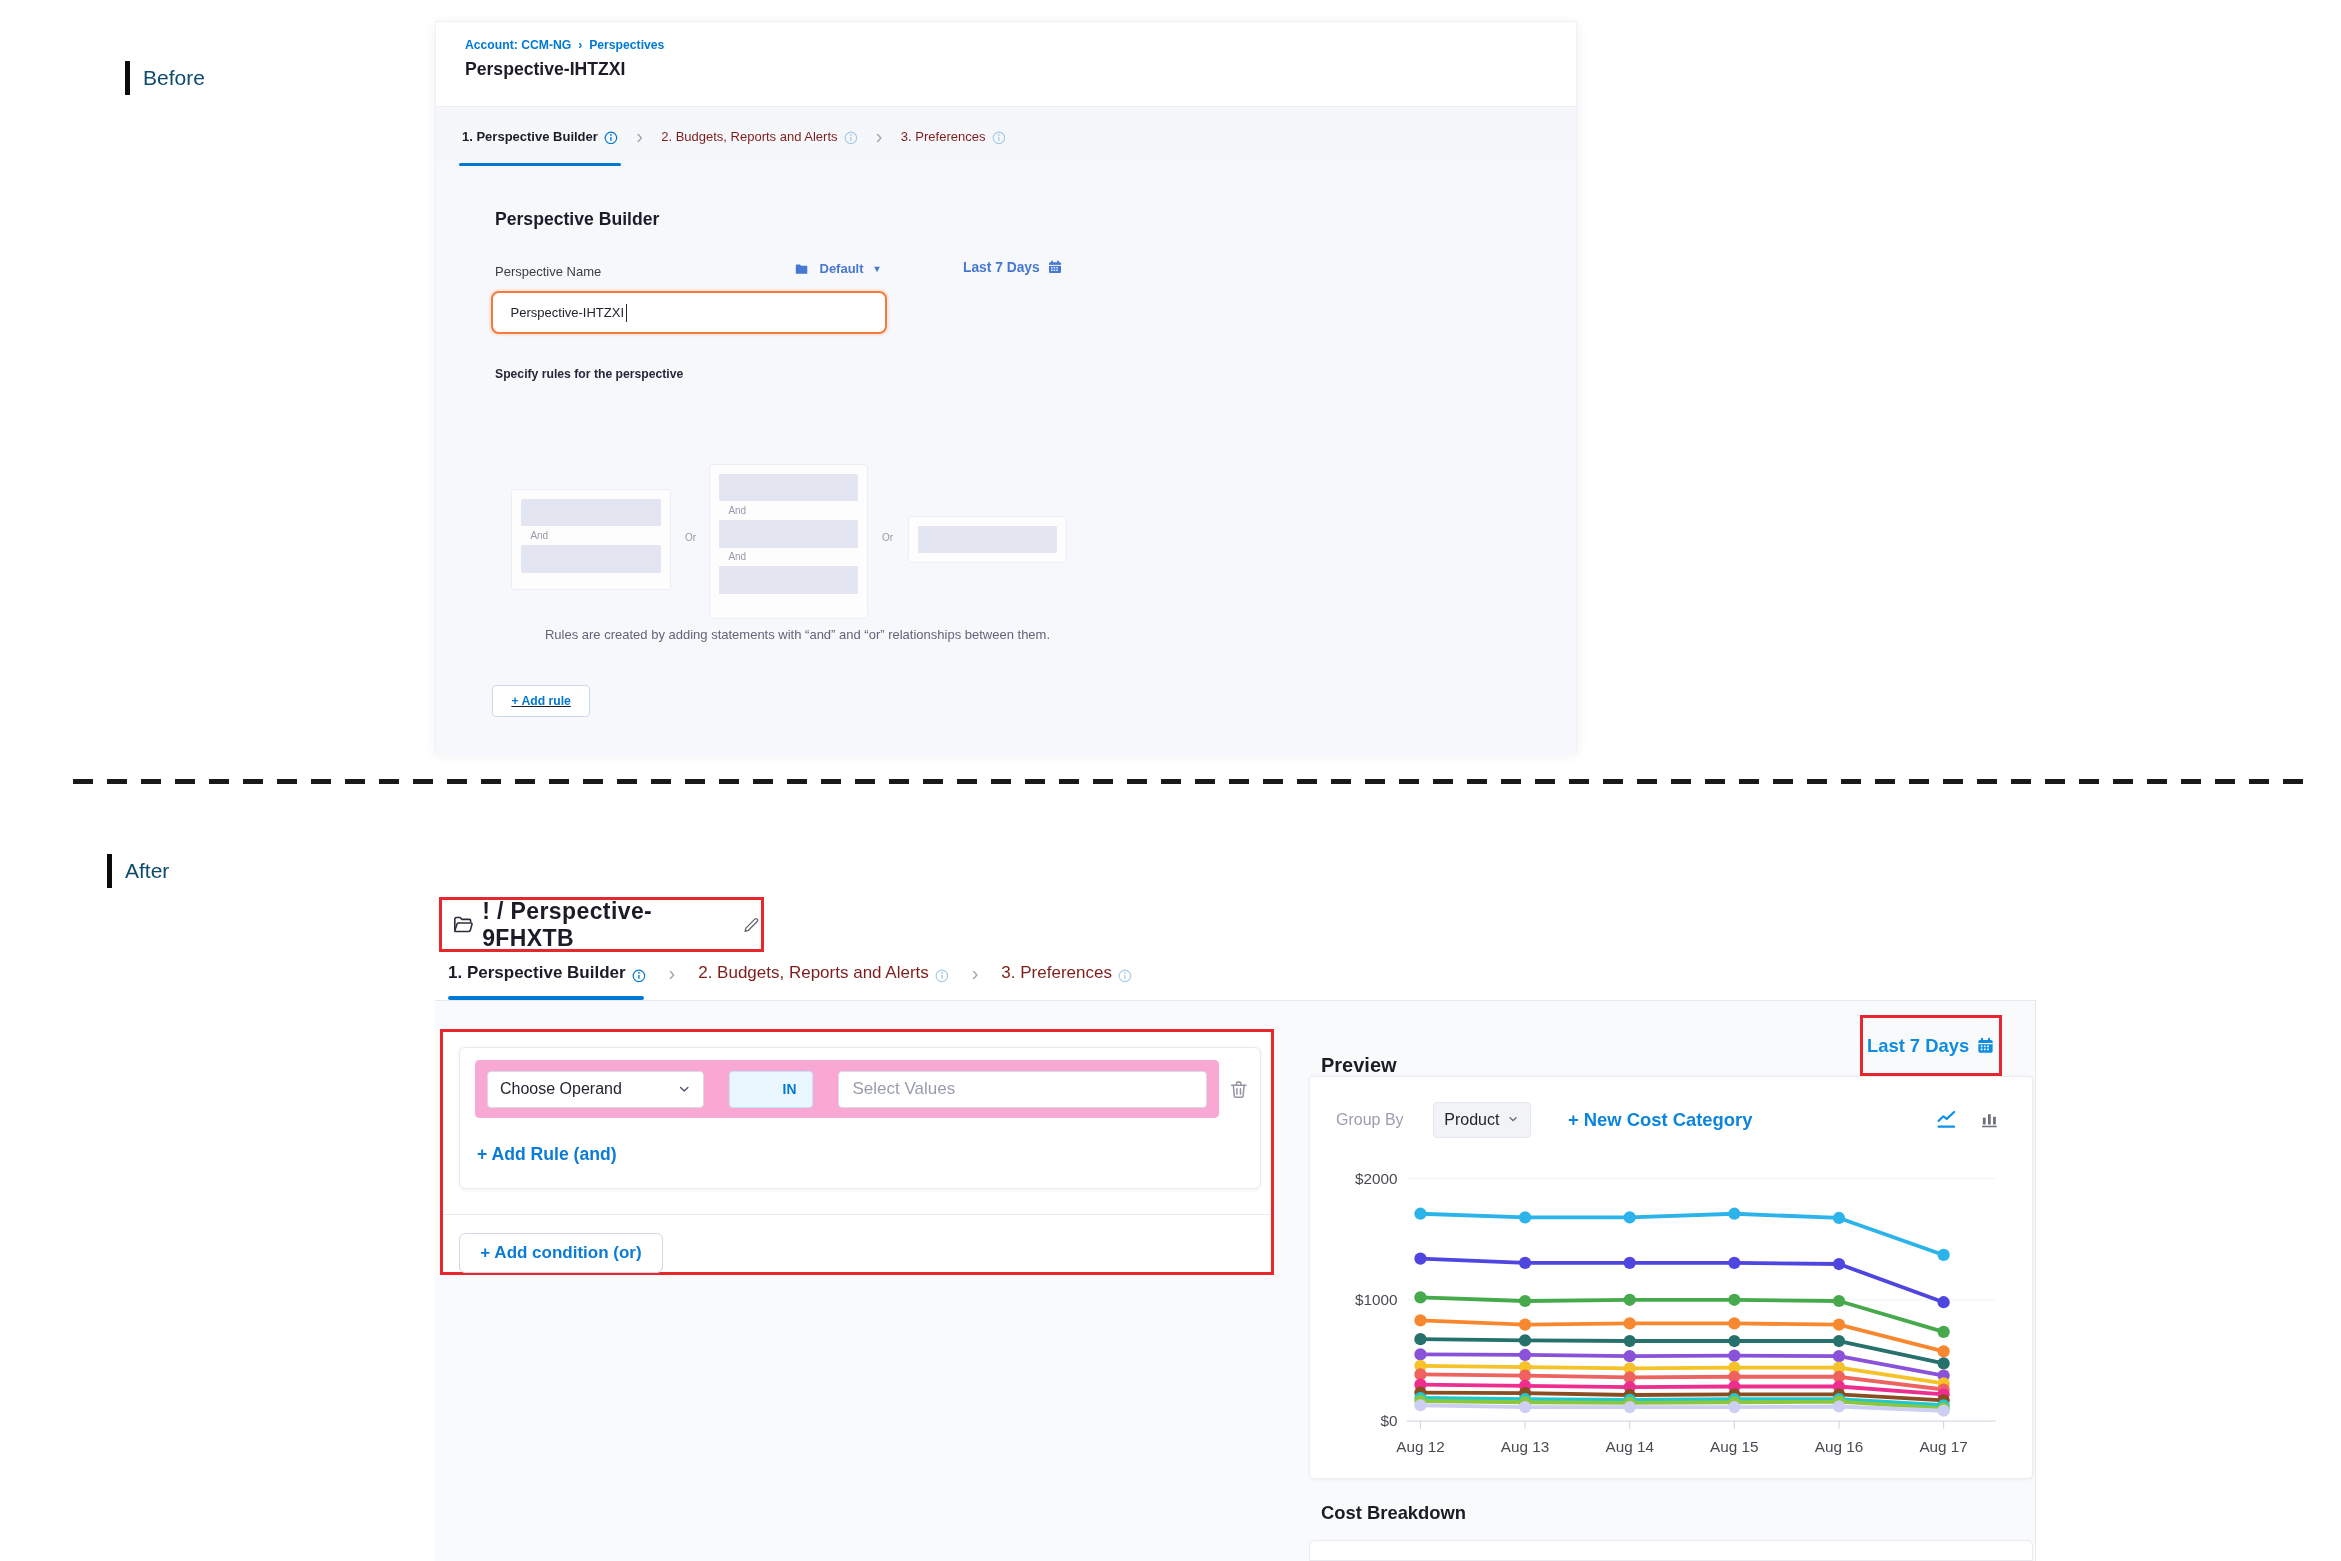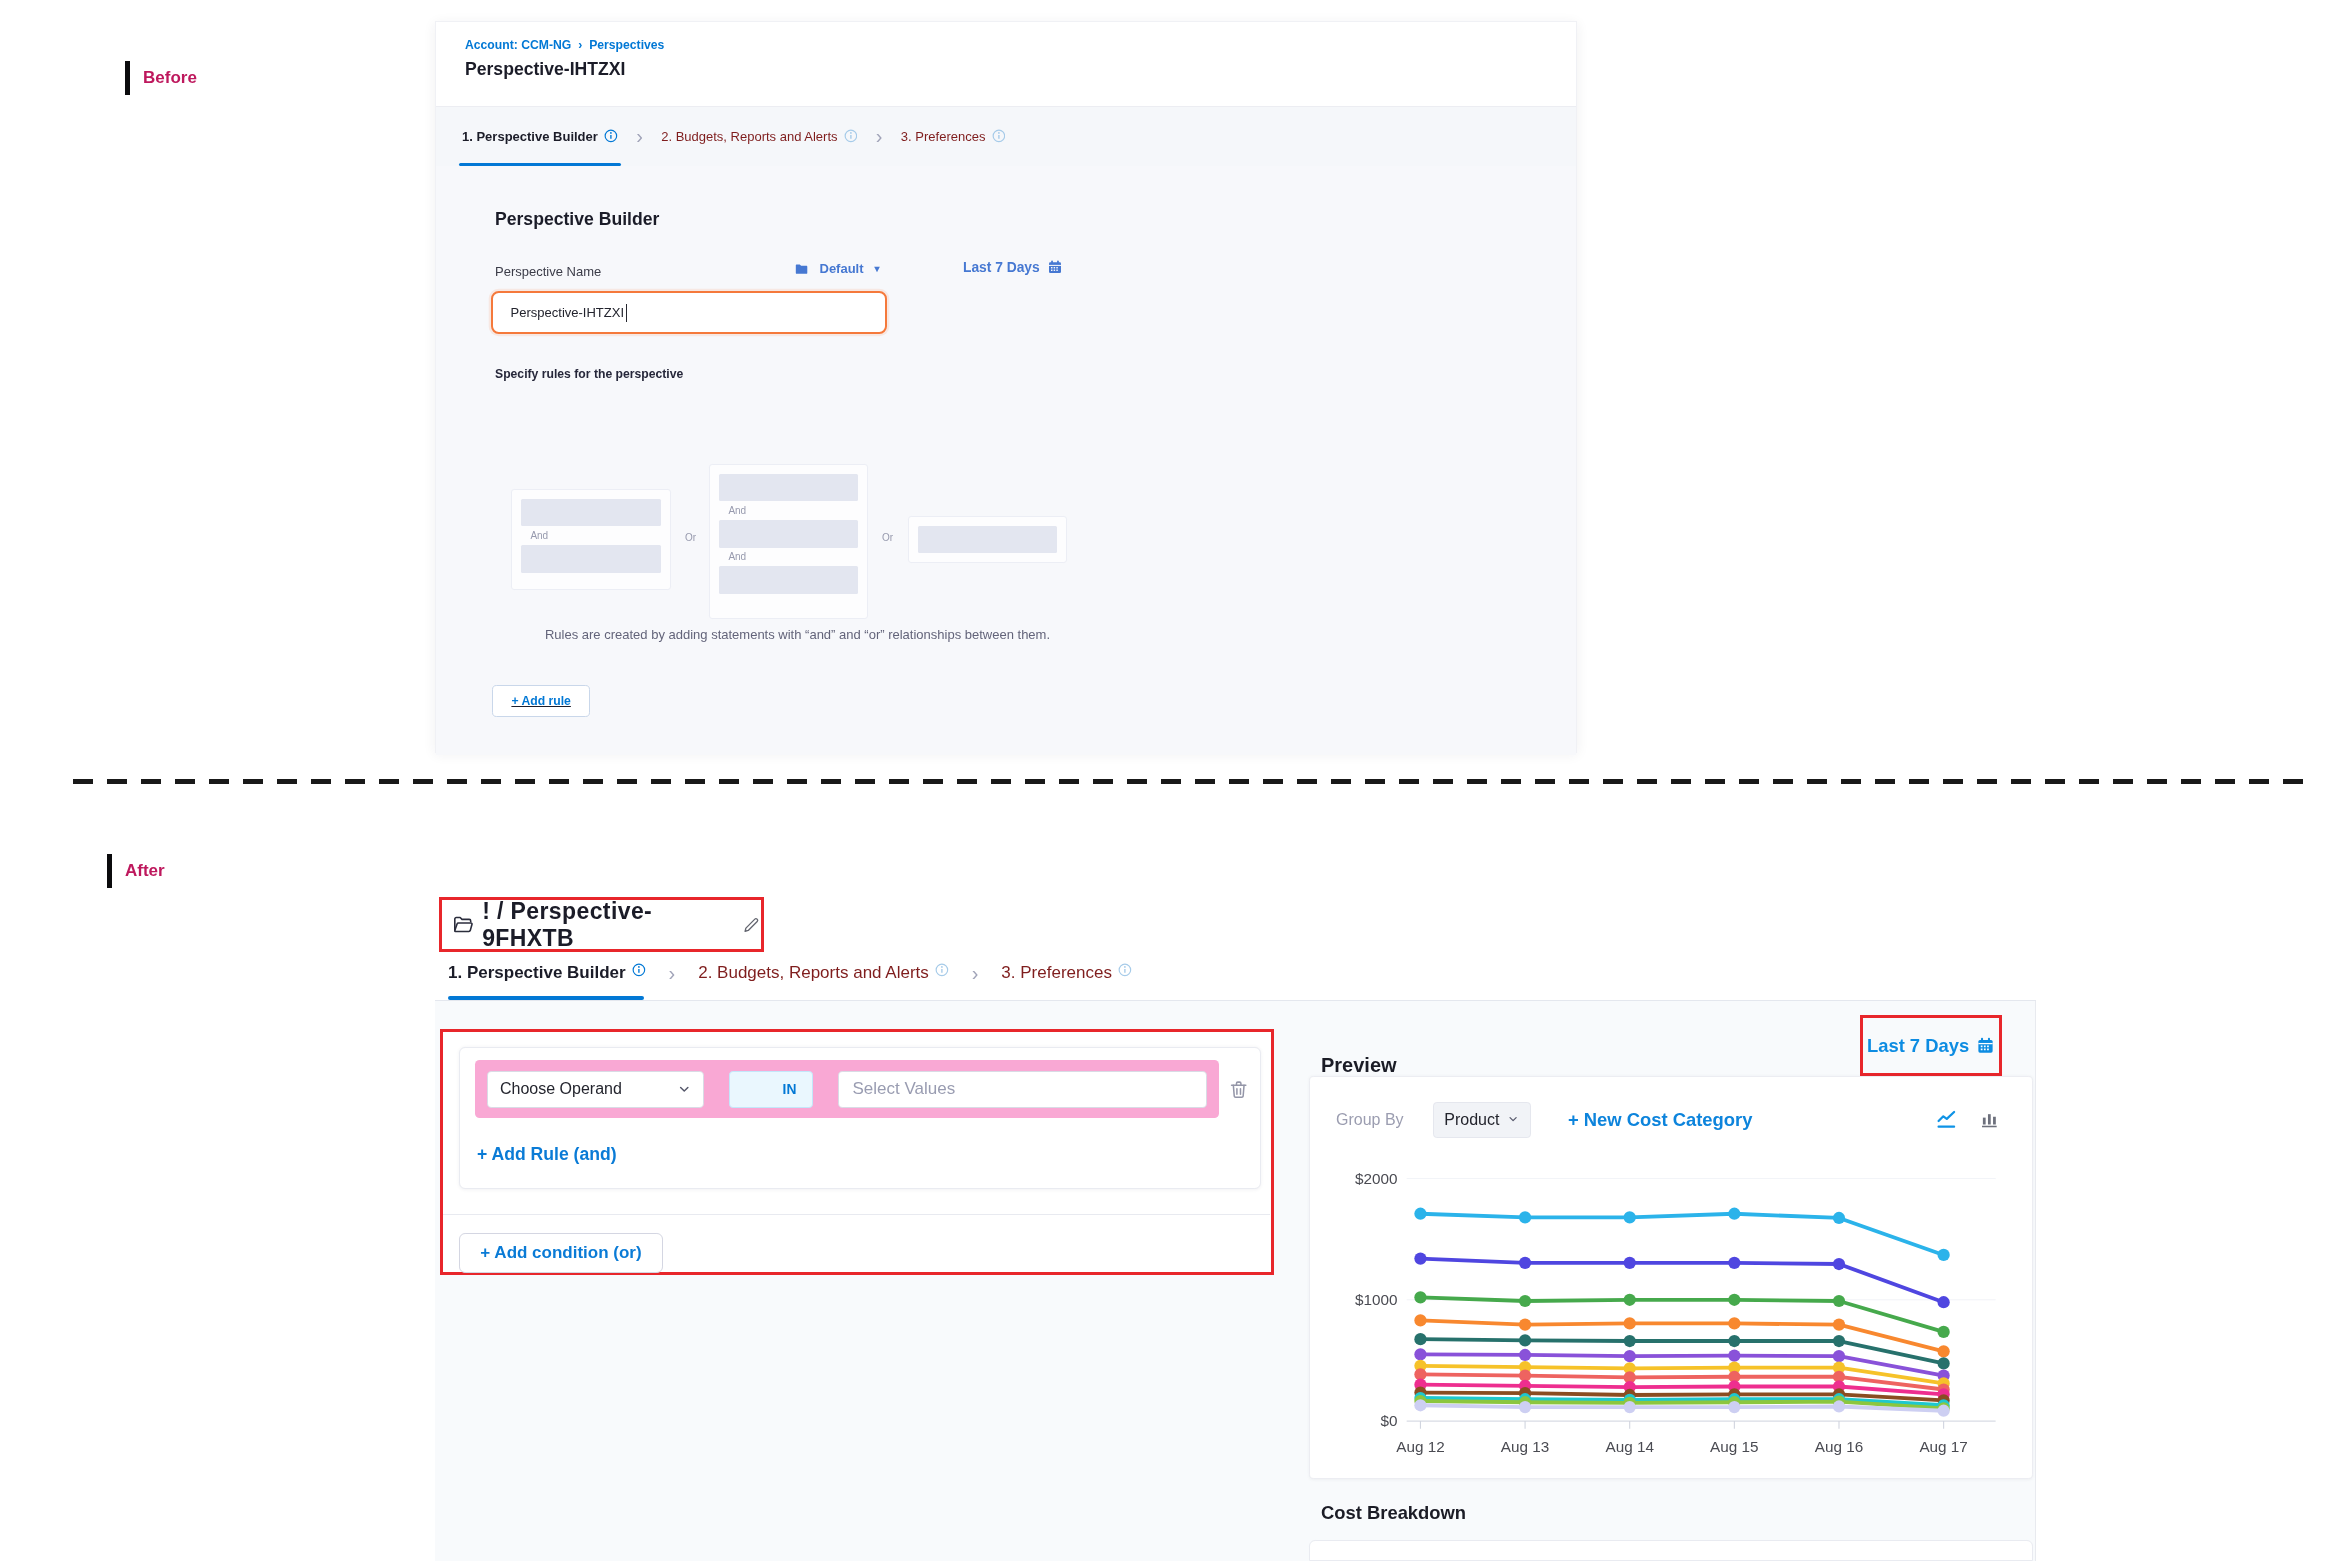--- a/index.html
+++ b/index.html
@@ -1,31 +1,31 @@
 <!DOCTYPE html>
 <html style="font-size:12.2px"><head>
 <meta charset="utf-8">
 <style>
   html,body{margin:0;padding:0;background:#ffffff;}
   body{font-family:"Liberation Sans",sans-serif;color:#1d1e2c;}
   #canvas{position:relative;width:2342px;height:1561px;background:#fff;overflow:hidden;}
 
   
-  .section-label{position:absolute;font-size:17px;font-weight:bold;color:#be185d;
+  .section-label{position:absolute;font-size:21px;font-weight:normal;color:#0c4a6e;
     border-left:5.4px solid #0b0b0d;padding-left:13px;line-height:34px;}
 
   
   .before-panel{position:absolute;left:435px;top:21.4px;width:1142px;height:732px;
     background:#fff;border:0.8px solid #f0f1f5;box-shadow:0 1.5px 12.2px rgba(40,41,61,.07);box-sizing:border-box;}
   .bp-breadcrumb{position:absolute;left:29px;top:15.3px;display:flex;align-items:center;gap:6.9px;
     font-size:12.2px;font-weight:600;color:#0278d5;}
   .bp-title{position:absolute;left:29px;top:37px;font-size:17.6px;font-weight:bold;color:#1b1c28;}
   .bp-tabbar{position:absolute;left:0;top:84px;width:100%;height:60px;background:#f5f7fa;
     border-top:0.8px solid #ecedf2;display:flex;align-items:center;padding-left:26px;box-sizing:border-box;gap:18.4px;}
-  .tab{display:flex;align-items:flex-start;gap:6.1px;cursor:pointer;}
+  .tab{display:flex;align-items:flex-end;gap:6.1px;cursor:pointer;}
   .tab .tab-label{font-size:13px;color:#7f1d1d;}
   .tab.active .tab-label{font-weight:bold;color:#1b1c28;}
   .tab-chev{font-size:20px;color:#a0a3b8;line-height:13px;}
   .info-icon{display:inline-flex;width:13.8px;height:13.8px;}
   .info-icon svg{width:100%;height:100%;}
   .info-blue{color:#0278d5;}
   .info-faint{color:#a6cbe9;}
   .bp-underline{position:absolute;left:23px;top:141px;width:162px;height:3.1px;background:#0278d5;border-radius:1.5px;}
   .bp-content{position:absolute;left:0;top:144px;width:100%;height:589px;background:#f7f8fb;}
   .bp-heading{position:absolute;left:59px;top:43px;font-size:17.6px;font-weight:bold;color:#1b1c28;}

